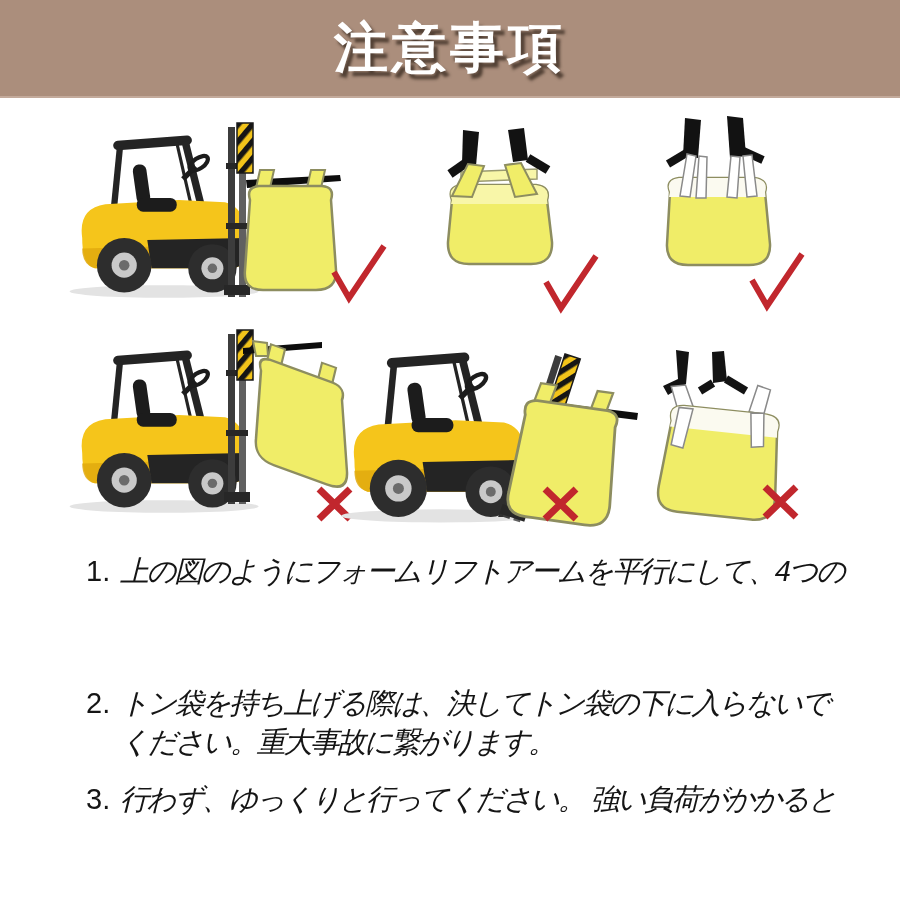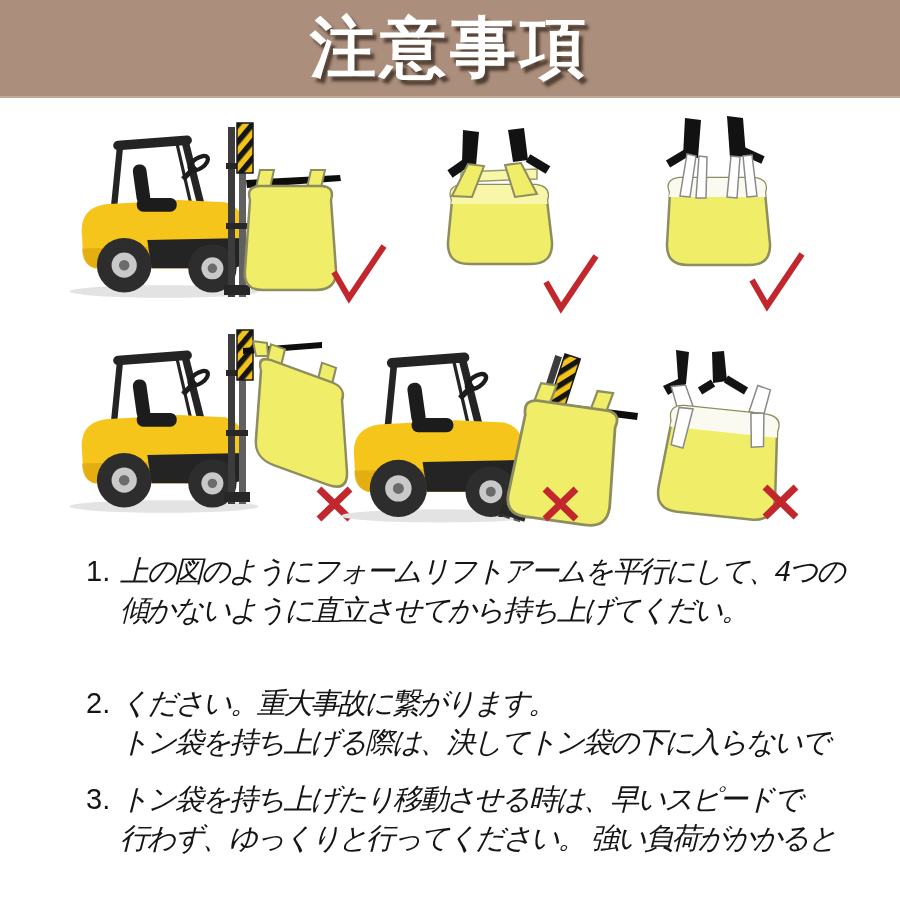--- a/index.html
+++ b/index.html
@@ -8,21 +8,21 @@
     background:#ffffff;
     font-family:"Liberation Sans","DejaVu Sans",sans-serif;
   }
   .banner{
     position:absolute;top:0;left:0;width:900px;height:96px;
     background:#ab8e7c;
     display:flex;align-items:center;justify-content:center;
     border-bottom:2px solid #c3aa9b;
   }
   .banner h1{
-    margin:0;font-size:66px;font-weight:900;color:#ffffff;
+    margin:0;font-size:54px;font-weight:900;color:#ffffff;
     letter-spacing:4px;
     text-shadow:4px 5px 3px rgba(66,50,40,0.85);
   }
   .illu{position:absolute;top:100px;left:0;}
   .inst-item{
     position:absolute;left:86px;display:flex;color:#151515;
   }
   .inst-item .num{
     width:34px;flex:0 0 34px;
     font-size:29px;line-height:38.5px;letter-spacing:0;
@@ -163,31 +163,29 @@
       <path d="M86,6 L90,40 L102,38 L99,5 Z" fill="#ffffff" stroke="#8a8a8a" stroke-width="1.5"></path>
     </g>
   </g>
   <use href="#cross" transform="translate(762,384)"></use>
 </svg>
 
 <div class="inst-item i1">
   <span class="num">1.</span>
   <div class="lines">
     <div class="line">上の図のようにフォームリフトアームを平行にして、4つの</div>
-    <div class="line">傾かないように直立させてから持ち上げてくだい。</div>
   </div>
 </div>
 
 <div class="inst-item i2">
   <span class="num">2.</span>
   <div class="lines">
+    <div class="line">トン袋を持ち上げる際は、決してトン袋の下に入らないで</div>
     <div class="line">ください。重大事故に繋がります。</div>
-    <div class="line">トン袋を持ち上げる際は、決してトン袋の下に入らないで</div>
   </div>
 </div>
 
 <div class="inst-item i3">
   <span class="num">3.</span>
   <div class="lines">
-    <div class="line">トン袋を持ち上げたり移動させる時は、早いスピードで</div>
     <div class="line">行わず、ゆっくりと行ってください。 強い負荷がかかると</div>
   </div>
 </div>
 
 </body></html>

